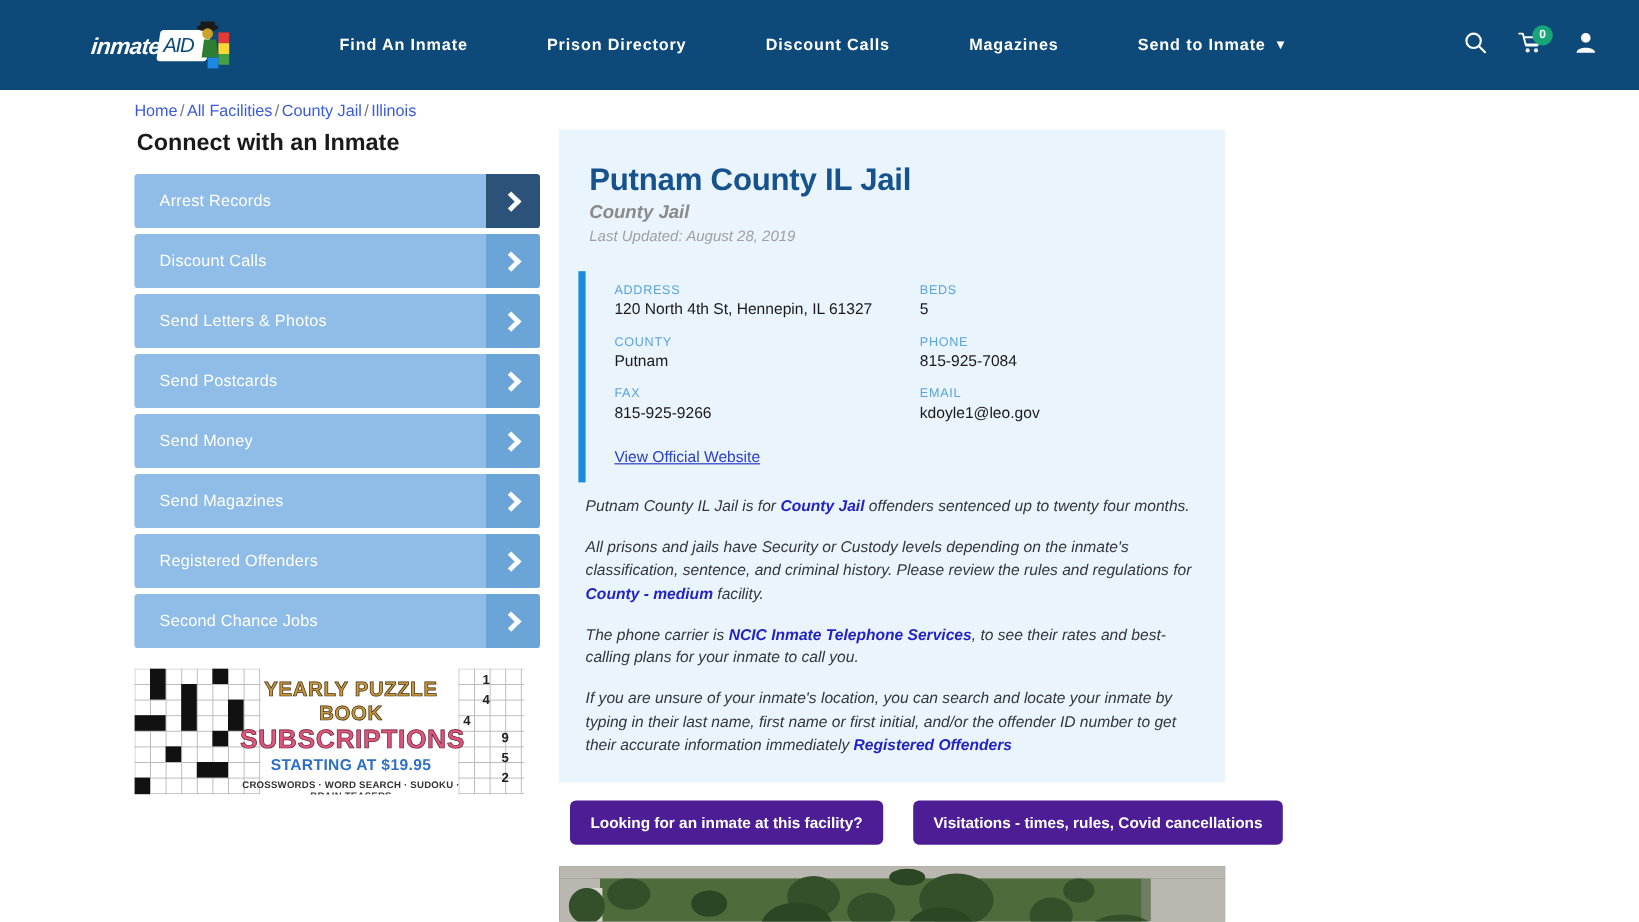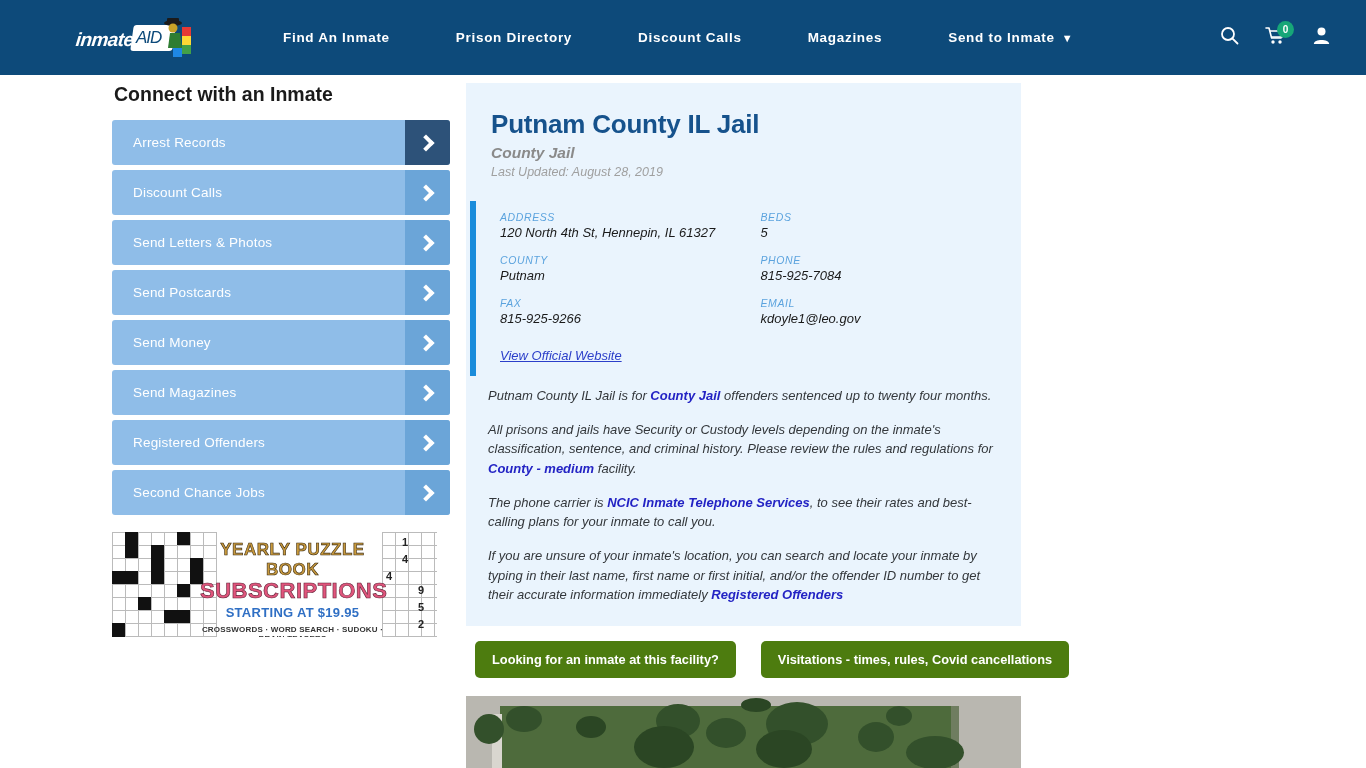--- a/index.html
+++ b/index.html
@@ -216,25 +216,24 @@
     margin: 0 0 3px 0;
   }
   .fc-updated {
     font-size: 12.5px;
     font-style: italic;
     color: #a0a0a0;
     margin: 0;
   }
 
   .info-block {
-    margin: 22px 0 0 4px;
+    margin: 22px 0 0 16px;
     border-left: 6px solid #1a8cdb;
     padding: 10px 0 12px 24px;
     display: flex;
-    font-style: italic;
   }
   .info-col { width: 278px; }
   .info-item { margin-bottom: 14px; }
   .info-label {
     font-size: 10.5px;
     color: #5ba3de;
     letter-spacing: 0.6px;
     margin-bottom: 2px;
   }
   .info-value {
@@ -268,21 +267,21 @@
     text-decoration: none;
     cursor: pointer;
   }
 
   .cta-row {
     display: flex;
     gap: 25px;
     padding: 15px 0 0 9px;
   }
   .cta-btn {
-    background: #4d7c0f;
+    background: #4c1d95;
     color: #ffffff;
     font-size: 12.8px;
     font-weight: bold;
     border: 0;
     border-radius: 5px;
     padding: 11px 17px;
     cursor: pointer;
     font-family: "Liberation Sans", sans-serif;
     white-space: nowrap;
   }
@@ -367,20 +366,23 @@
             <circle cx="9.5" cy="5.6" r="4" fill="#fff"></circle>
             <path d="M1.8 18 C1.8 12.5 17.2 12.5 17.2 18 Z" fill="#fff"></path>
           </svg>
       </span>
     </div>
   </div>
 </div>
 
 <div class="page">
 
+  <div class="breadcrumb">
+    <a>Home</a><span class="sep">/</span><a>All Facilities</a><span class="sep">/</span><a>County Jail</a><span class="sep">/</span><a>Illinois</a>
+  </div>
 
   <div class="columns">
 
     <div class="col-left">
       <div class="sidebar-title">Connect with an Inmate</div>
 
       <div class="side-btn active">
         <span class="sb-label">Arrest Records</span>
         <span class="sb-arrow">
             <i class="chev"></i>

